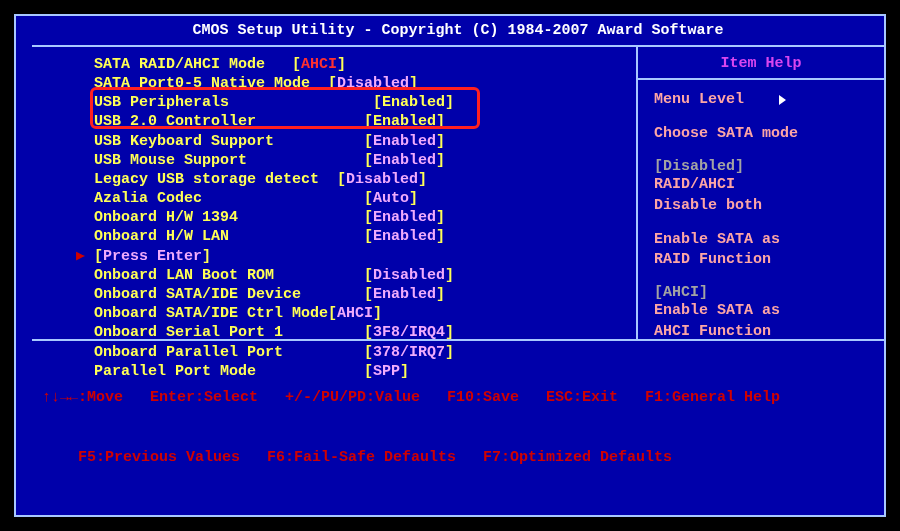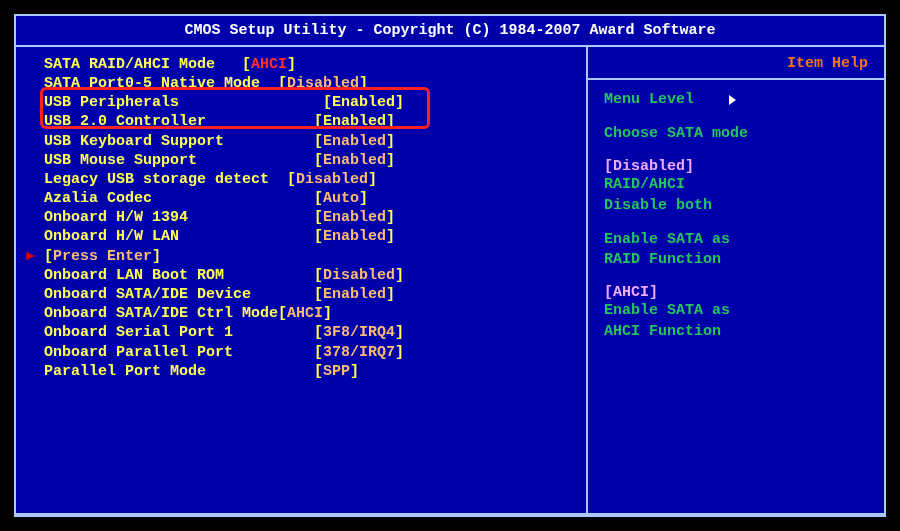--- a/index.html
+++ b/index.html
@@ -14,35 +14,37 @@
     overflow: hidden;
     position: relative;
   }
   .screen {
     position: absolute;
     top: 14px; left: 14px; right: 14px; bottom: 14px;
     background: #0000aa;
     border: 2px solid #a8c8ff;
     display: flex;
     flex-direction: column;
+    padding-left: 16px;
   }
   .header {
     text-align: center;
     color: #fff;
     padding: 6px 0 4px;
     line-height: 1.25;
   }
   .headline { display:block; }
   .sep-h {
     height: 2px; background: #a8c8ff;
   }
   .main {
     display: flex;
     flex: 1;
     min-height: 0;
+    margin-left: 34px;
   }
   .left {
     flex: 0 0 570px;
     padding: 8px 10px 8px 10px;
     position: relative;
   }
   .sep-v {
     width: 2px; background: #a8c8ff;
   }
   .right {
@@ -58,38 +60,38 @@
     position: relative;
     padding-left: 18px;
   }
   .pointer {
     position: absolute;
     left: 0;
     color: #d00000;
   }
   .label { color: #ffff55; }
   .value-br { color: #ffff55; }
-  .value { color: #fdba74; }
+  .value { color: #f0abfc; }
   .value.red { color: #ff3030; }
   .value.yellow { color: #ffff55; }
   .highlight-box {
     position: absolute;
     border: 3px solid #ff2020;
     border-radius: 6px;
     pointer-events: none;
   }
   .help-title {
-    text-align: right;
-    color: #f97316;
+    text-align: center;
+    color: #d946ef;
     margin-bottom: 6px;
   }
   .help-sep { height:2px; background:#a8c8ff; margin: 2px -16px 10px; }
-  .help-line { color: #22c55e; line-height:1.35; display:flex; align-items:center;gap:25px; }
+  .help-line { color: #fca5a5; line-height:1.35; display:flex; align-items:center;gap:25px; }
   .help-block { margin-top: 14px; }
-  .help-head { color:#f0abfc; }
+  .help-head { color:#a3a3a3; }
   .footer {
     color: #d00000;
     padding: 6px 10px 6px;
     line-height: 1.35;
     text-align: left;
     white-space: pre;
   }
   .chev {
     display:inline-block; width:0; height:0;
     border-top:5px solid transparent;
@@ -149,13 +151,17 @@
           </div>
           <div class="help-block">
             <div class="help-head">[AHCI]</div>
             <div class="help-line">Enable SATA as</div>
             <div class="help-line">AHCI Function</div>
           </div>
         </div>
     </div>
   </div>
   <div class="sep-h"></div>
+  <div class="footer">
+    <div>↑↓→←:Move   Enter:Select   +/-/PU/PD:Value   F10:Save   ESC:Exit   F1:General Help</div>
+    <div>    F5:Previous Values   F6:Fail-Safe Defaults   F7:Optimized Defaults</div>
+  </div>
 </div>
 
 </body></html>

